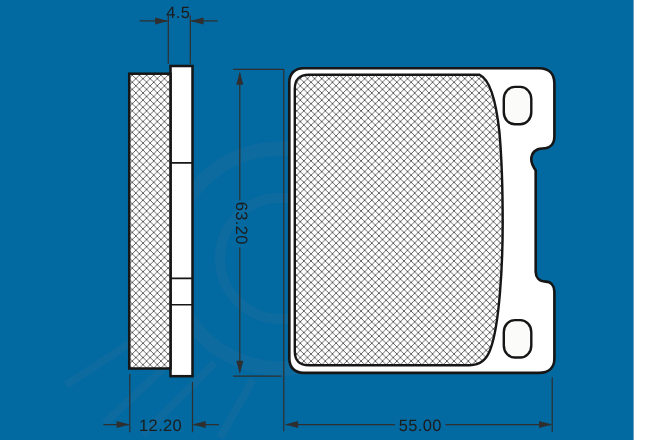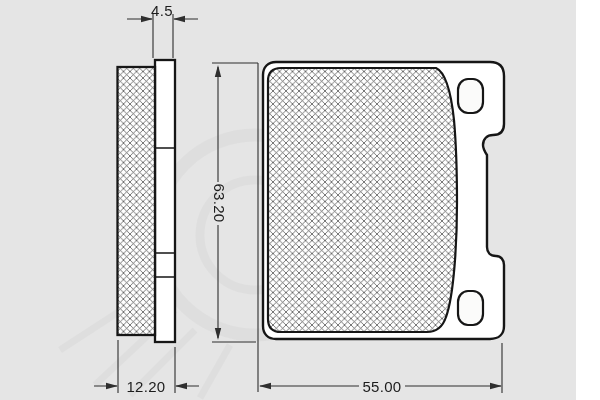--- a/index.html
+++ b/index.html
@@ -5,21 +5,21 @@
   html, body {
     margin: 0;
     padding: 0;
     background: #ffffff;
     font-family: "Liberation Sans", sans-serif;
   }
   .stage {
     position: relative;
     width: 576px;
     height: 400px;
-    background: #e5e5e5;
+    background: #0369a1;
     overflow: hidden;
   }
   svg { display: block; }
   .dim-text {
     font-family: "Liberation Sans", sans-serif;
     font-size: 15px;
     fill: #1c1c1c;
     letter-spacing: 0.3px;
   }
 </style>

